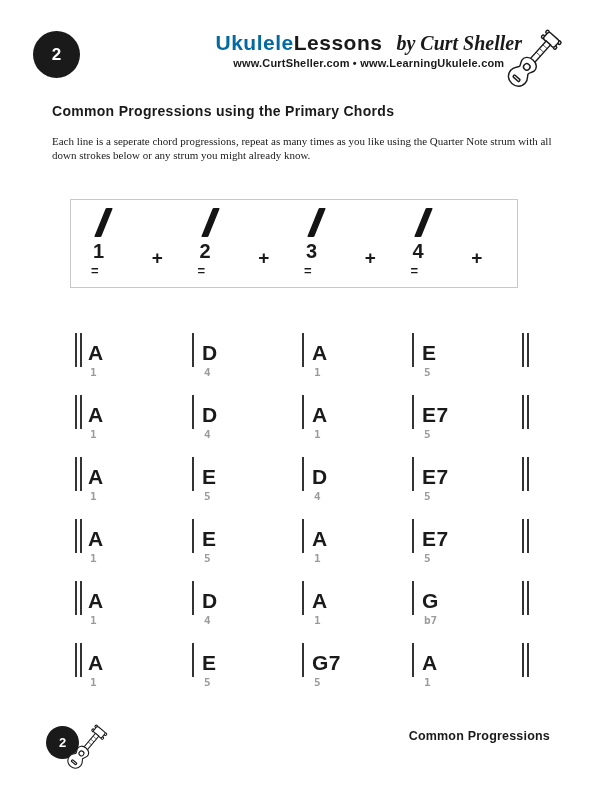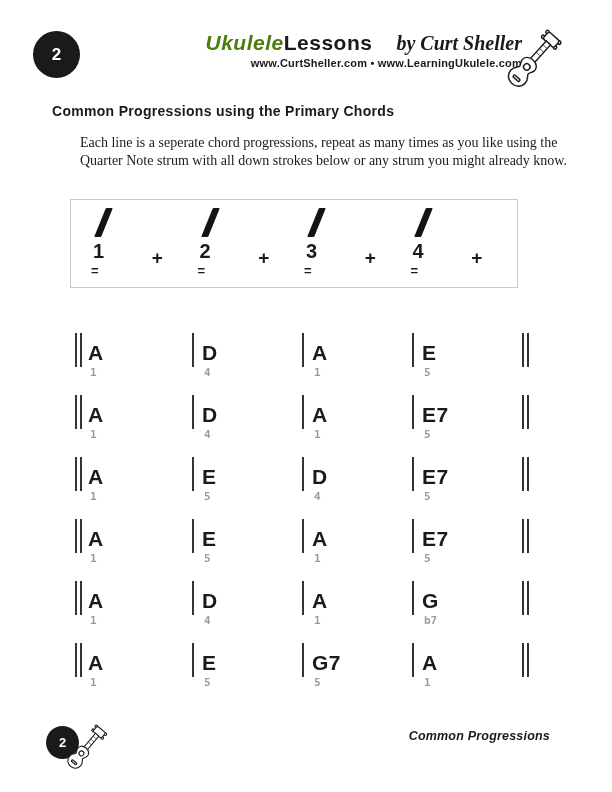--- a/index.html
+++ b/index.html
@@ -5,33 +5,33 @@
   html,body{margin:0;padding:0;background:#ffffff;}
   .page{position:relative;width:612px;height:792px;background:#fff;overflow:hidden;
         font-family:"Liberation Sans",sans-serif;color:#1a1a1a;}
 
   
   .page-badge{position:absolute;left:33px;top:31px;width:47px;height:47px;border-radius:50%;
         background:#1a1a1a;color:#fff;font-size:17px;font-weight:bold;
         display:flex;align-items:center;justify-content:center;}
   .logo{position:absolute;top:32px;right:90px;text-align:right;white-space:nowrap;}
   .logo-line1{font-size:21px;line-height:1.05;}
-  .brand-light{color:#4d7c0f;font-weight:bold;letter-spacing:.5px;font-style:italic;}
+  .brand-light{color:#0369a1;font-weight:bold;letter-spacing:.5px;}
   .brand-bold{color:#1a1a1a;font-weight:bold;letter-spacing:.5px;margin-top:37px;}
   .brand-byline{font-family:"Liberation Serif",serif;font-style:italic;font-weight:bold;
-        font-size:20px;margin-left:24px;}
-  .logo-urls{font-size:11px;font-weight:bold;margin-top:3px;letter-spacing:.2px;}
+        font-size:20px;margin-left:14px;}
+  .logo-urls{font-size:11px;font-weight:bold;margin-top:3px;letter-spacing:.2px;text-align:center;}
   .uke-top{position:absolute;left:520px;top:27px;width:26px;height:66px;
         transform:rotate(42deg);transform-origin:50% 50%;overflow:visible;}
 
   
   .doc-title{position:absolute;left:52px;top:103px;font-size:14px;font-weight:bold;
         letter-spacing:.3px;}
   .doc-intro{position:absolute;left:52px;top:134px;width:520px;
-        font-family:"Liberation Serif",serif;font-size:14px;line-height:1.3;margin-left:28px;}
+        font-family:"Liberation Serif",serif;font-size:11px;line-height:1.3;}
 
   
   .strum-box{position:absolute;left:70px;top:199px;width:448px;height:89px;
         border:1px solid #c9c9c9;box-sizing:border-box;
         display:flex;align-items:flex-start;padding:8px 0 0 20px;}
   .beat{width:53px;display:flex;flex-direction:column;align-items:flex-start;}
   .slash{width:7px;height:29px;background:#141414;transform:skewX(-22deg);
         margin-left:9px;border-radius:1px;}
   .count{font-size:20px;font-weight:bold;line-height:1;margin-top:4px;margin-left:2px;}
   .stroke{font-size:13px;font-weight:bold;line-height:1;margin-top:3px;letter-spacing:-1px;}
@@ -52,21 +52,21 @@
   .degree{font-family:"DejaVu Sans Mono",monospace;font-size:11px;font-weight:bold;
         color:#9b9b9b;margin-top:3px;padding-left:2px;}
 
   
   .footer-badge{position:absolute;left:46px;top:726px;width:33px;height:33px;border-radius:50%;
         background:#1a1a1a;color:#fff;font-size:13px;font-weight:bold;
         display:flex;align-items:center;justify-content:center;z-index:1;}
   .uke-bottom{position:absolute;left:76px;top:723px;width:20px;height:50px;
         transform:rotate(40deg);transform-origin:50% 50%;overflow:visible;z-index:2;}
   .footer-title{position:absolute;right:62px;top:729px;font-size:12.5px;font-weight:bold;
-        letter-spacing:.2px;font-style:italic;}
+        letter-spacing:.2px;}
   .hidden-defs{position:absolute;width:0;height:0;overflow:hidden;}
 </style>
 </head>
 <body>
 
 <svg class="hidden-defs" aria-hidden="true">
   <defs>
     <g id="uke-shape" stroke="#1a1a1a" stroke-width="2" fill="#ffffff">
       <circle cx="7" cy="3.5" r="2.4"></circle>
       <circle cx="29" cy="3.5" r="2.4"></circle>

